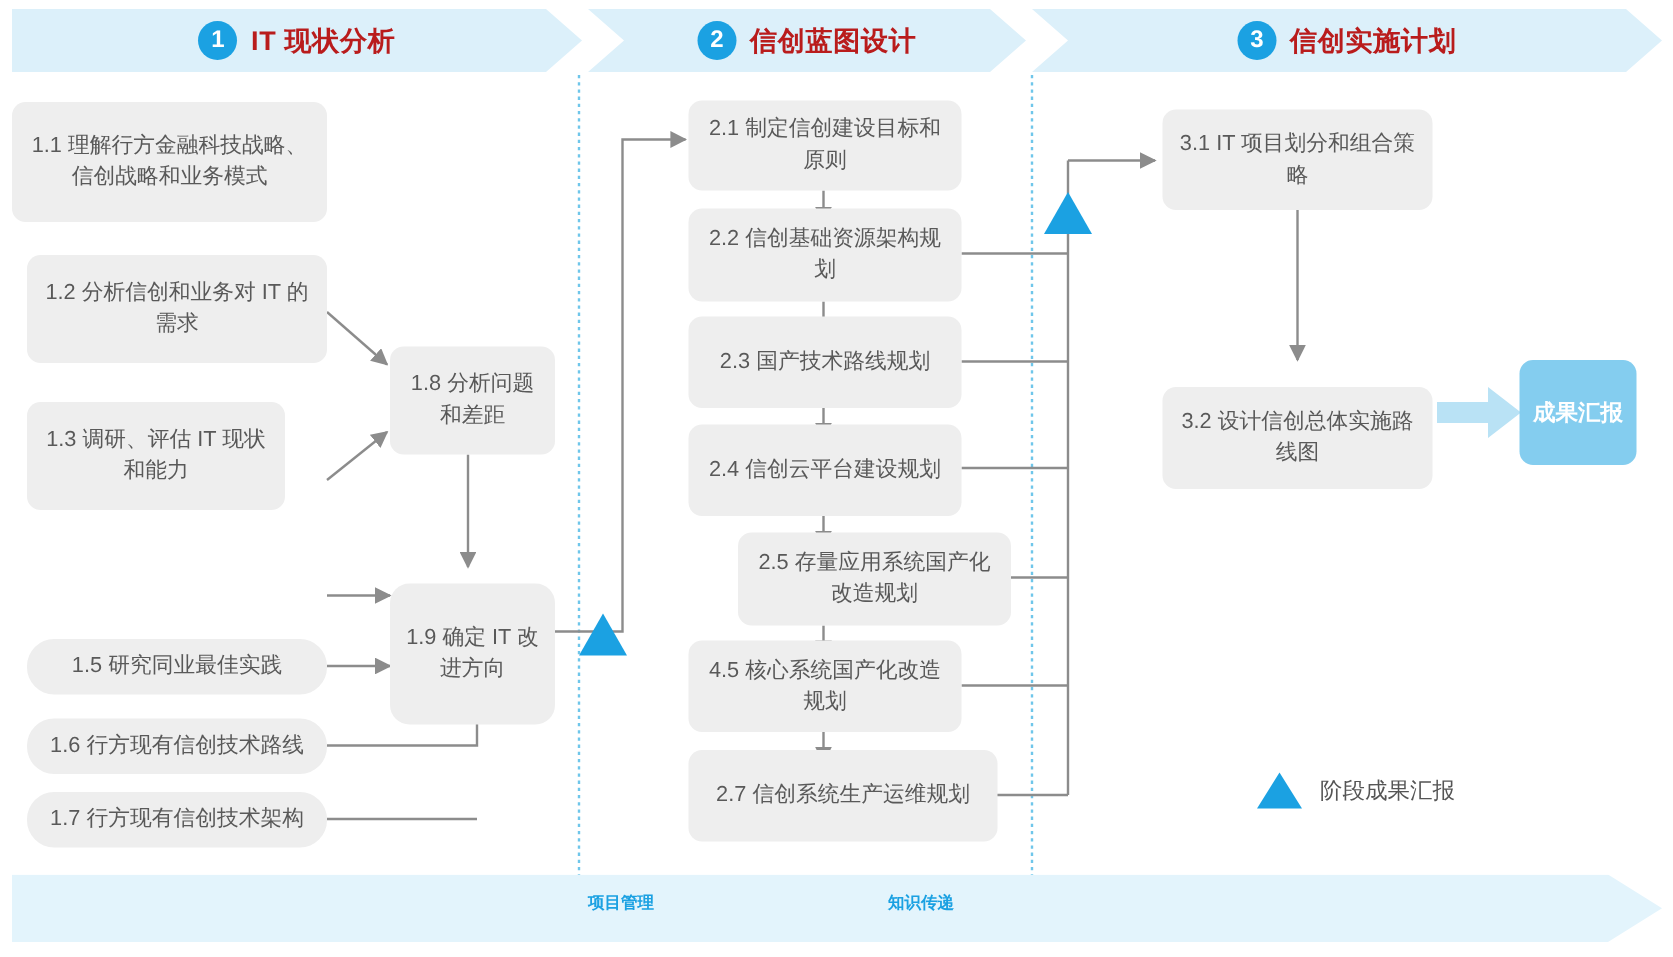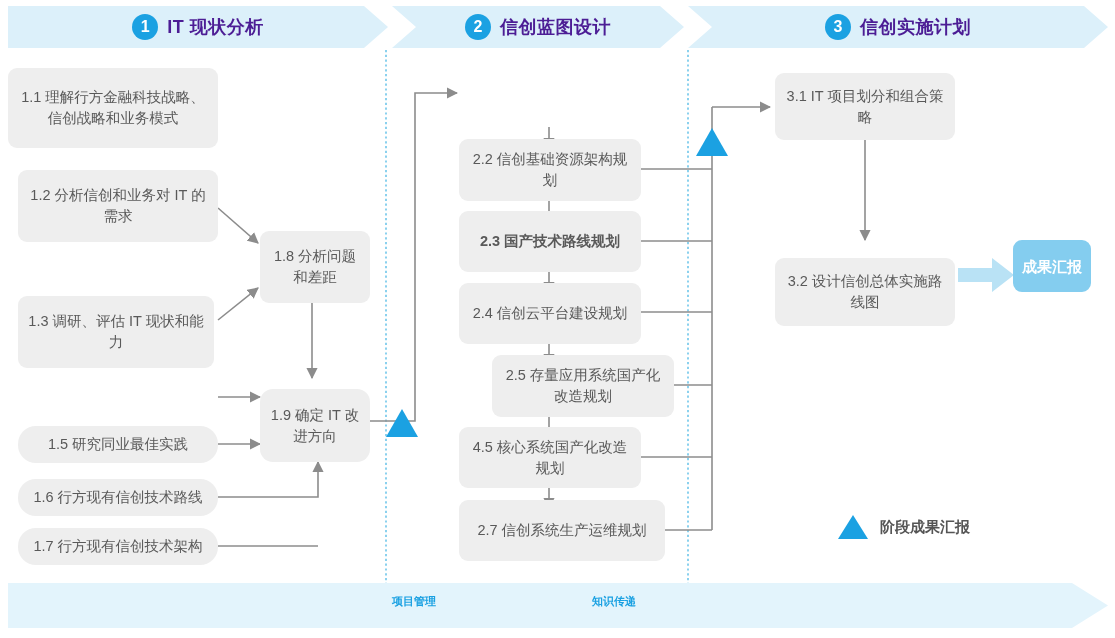--- a/index.html
+++ b/index.html
@@ -27,21 +27,21 @@
 
   .ribbon-inner{display:flex;align-items:center;gap:9px;}
   .num-badge{
     width:26px;height:26px;border-radius:50%;
     background:#1ba1e2;color:#ffffff;
     font-size:16px;font-weight:bold;
     display:flex;align-items:center;justify-content:center;
     line-height:1;
   }
   .ribbon-title{
-    color:#4c1d95;font-size:18px;font-weight:bold;letter-spacing:.5px;
+    color:#b91c1c;font-size:18px;font-weight:bold;letter-spacing:.5px;
     white-space:nowrap;
   }
 
   
   .box{
     position:absolute;
     background:#eeeeee;
     border-radius:7px;
     color:#595959;
     font-size:14.5px;
@@ -62,21 +62,21 @@
     font-size:15px;font-weight:bold;line-height:21px;
     display:flex;align-items:center;justify-content:center;
     text-align:center;
   }
 
   
   .svg-layer{position:absolute;left:0;top:0;width:1115px;height:638px;pointer-events:none;}
 
   
   .legend{position:absolute;display:flex;align-items:center;gap:12px;}
-  .legend-label{color:#555555;font-size:15px;font-weight:bold;}
+  .legend-label{color:#555555;font-size:15px;font-weight:normal;}
   .tri{
     width:0;height:0;
     border-left:15px solid transparent;
     border-right:15px solid transparent;
     border-bottom:24px solid #1ba1e2;
   }
 
   
   .bottom-bar{
     position:absolute;left:8px;top:583px;width:1100px;height:45px;
@@ -164,51 +164,52 @@
     </g>
 
     <polygon points="402,409 386,437 418,437" fill="#1ba1e2"></polygon>
     <polygon points="712,128 696,156 728,156" fill="#1ba1e2"></polygon>
   </svg>
 
   <div class="box tall" style="left:8px;top:68px;width:210px;height:80px;">1.1 理解行方金融科技战略、信创战略和业务模式</div>
 
   <div class="box tall" style="left:18px;top:170px;width:200px;height:72px;">1.2 分析信创和业务对 IT 的需求</div>
 
-  <div class="box tall" style="left:18px;top:296px;width:196px;height:72px;">1.3 调研、评估 IT 现状和能力</div>
+  <div class="box tall" style="left:18px;top:268px;width:172px;height:72px;">1.3 调研、评估 IT 现状和能力</div>
 
 
   <div class="box" style="left:18px;top:426px;width:200px;height:37px;border-radius:18px;">1.5 研究同业最佳实践</div>
 
   <div class="box" style="left:18px;top:479px;width:200px;height:37px;border-radius:18px;">1.6 行方现有信创技术路线</div>
 
   <div class="box" style="left:18px;top:528px;width:200px;height:37px;border-radius:18px;">1.7 行方现有信创技术架构</div>
 
   <div class="box tall" style="left:260px;top:231px;width:110px;height:72px;">1.8 分析问题和差距</div>
 
-  <div class="box tall" style="left:260px;top:389px;width:110px;height:73px;border-radius:13px;">1.9 确定 IT 改进方向</div>
-
+  <div class="box tall" style="left:260px;top:389px;width:110px;height:94px;border-radius:13px;">1.9 确定 IT 改进方向</div>
+
+  <div class="box tall" style="left:459px;top:67px;width:182px;height:60px;">2.1 制定信创建设目标和原则</div>
 
   <div class="box tall" style="left:459px;top:139px;width:182px;height:62px;">2.2 信创基础资源架构规划</div>
 
-  <div class="box tall" style="left:459px;top:211px;width:182px;height:61px;font-weight:bold;">2.3 国产技术路线规划</div>
+  <div class="box tall" style="left:459px;top:211px;width:182px;height:61px;">2.3 国产技术路线规划</div>
 
   <div class="box tall" style="left:459px;top:283px;width:182px;height:61px;">2.4 信创云平台建设规划</div>
 
   <div class="box tall" style="left:459px;top:355px;width:182px;height:62px;margin-left:33px;">2.5 存量应用系统国产化改造规划</div>
 
   <div class="box tall" style="left:459px;top:427px;width:182px;height:61px;">4.5 核心系统国产化改造规划</div>
 
   <div class="box tall" style="left:459px;top:500px;width:206px;height:61px;">2.7 信创系统生产运维规划</div>
 
   <div class="box tall" style="left:775px;top:73px;width:180px;height:67px;">3.1 IT 项目划分和组合策略</div>
 
   <div class="box tall" style="left:775px;top:241px;width:180px;height:68px;margin-top:17px;">3.2 设计信创总体实施路线图</div>
 
-  <div class="result-badge" style="left:1013px;top:240px;width:78px;height:52px;">成果汇报</div>
+  <div class="result-badge" style="left:1013px;top:240px;width:78px;height:70px;">成果汇报</div>
 
   <div class="legend" style="left:838px;top:515px;">
     <span class="tri"></span>
     <span class="legend-label">阶段成果汇报</span>
   </div>
 
   <div class="bottom-bar"></div>
   <div class="bottom-label" style="left:392px;">项目管理</div>
   <div class="bottom-label" style="left:592px;">知识传递</div>
 

